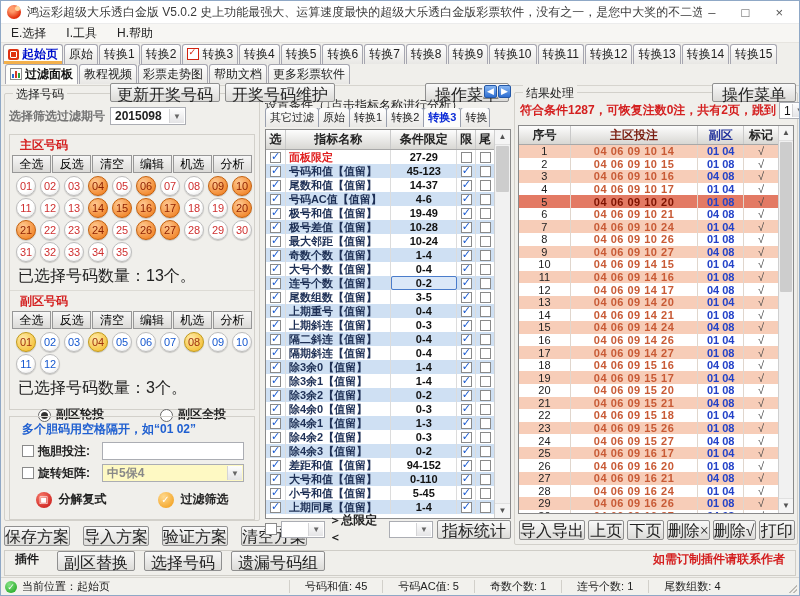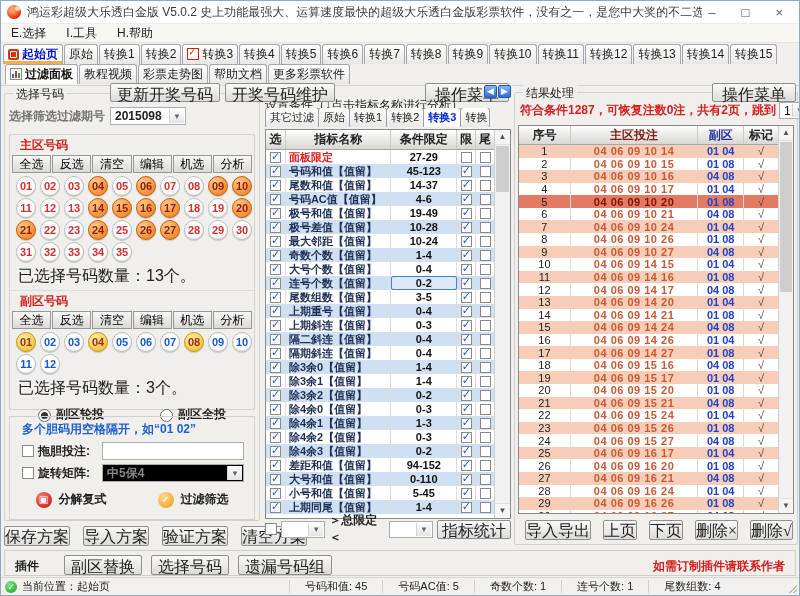--- a/index.html
+++ b/index.html
@@ -26,21 +26,21 @@
   .ic-checkbox{width:10px;height:10px;border:1px solid #d22310;background:#fff;display:inline-block;position:relative;flex:none}
   .ic-checkbox::after{content:"✓";color:#d22310;font-size:9px;font-weight:bold;position:absolute;top:-2px;left:0}
   .subtabs{height:21px;display:flex;padding:0 4px;background:#f0efeb;border-bottom:1px solid #d6d4ce}
   
   .btn{background:linear-gradient(#f9f9f9,#dcdbd8);border:1px solid #8f8f8f;font-size:16px;padding:1px 6px;
        font-family:Liberation Serif, serif;color:#222;border-radius:2px;white-space:nowrap}
   .combo{border:1px solid #abadb3;background:#fff;height:18px;display:flex;align-items:center;font-size:12px;
          position:relative;padding:0 17px 0 4px;box-sizing:border-box}
   .combo .arr{position:absolute;right:1px;top:1px;bottom:1px;width:14px;background:linear-gradient(#fdfdfd,#e4e4e6);
               border-left:1px solid #d4d4d6;color:#666;font-size:8px;display:flex;align-items:center;justify-content:center}
-  .combo.disabled{background:#000000;color:#888}
+  .combo.disabled{background:#fef9c3;color:#888}
   .cb{width:12px;height:12px;border:1px solid #8a8a8a;background:#fff;display:inline-block;position:relative;flex:none;box-sizing:border-box}
   .cb.on::after{content:"✓";color:#1a5ad0;font-size:11px;font-weight:bold;position:absolute;top:-3px;left:0}
   .radio{width:11px;height:11px;border:1px solid #666;border-radius:50%;background:#fff;display:inline-block;margin-right:5px;position:relative;top:1px;flex:none}
   .radio.on::after{content:"";position:absolute;inset:2px;background:#333;border-radius:50%}
   .red{color:#737373}
   
   .content{position:absolute;top:82px;left:0;right:0;height:464px}
   
   .left-panel{position:absolute;left:3px;top:0;width:256px;height:464px}
   .top-btns{position:absolute;top:0;left:106px;display:flex;gap:5px;z-index:2}
@@ -48,21 +48,21 @@
   .fs{border:1px solid #d2d0ca;border-radius:2px;position:absolute;box-sizing:border-box}
   .fs-legend{position:absolute;top:-8px;left:8px;background:#f0efeb;padding:0 3px;font-size:12px}
   .select-group{top:10px;left:0;right:0;bottom:26px}
   .period-row{position:absolute;top:13px;left:4px;right:6px;display:flex;align-items:center;gap:5px;font-weight:bold}
   .period-row .combo{width:76px}
   .zone-box{position:absolute;top:40px;left:4px;right:4px;height:274px;border:1px solid #d2d0ca}
   .zone-title{color:#d42020;font-weight:bold;padding:2px 0 1px 10px;font-size:12px}
   .tool-btns{display:flex;padding:0 2px;gap:1px}
   .tbtn{flex:1;background:linear-gradient(#f7f7f7,#dbdad7);border:1px solid #979797;font-size:12px;height:18px;padding:0;font-family:Liberation Mono, monospace}
   .balls{display:flex;flex-wrap:wrap;padding:2px 0 0 4px}
-  .ball{width:20px;height:20px;border-radius:50%;font-size:11px;font-weight:bold;display:flex;align-items:center;
+  .ball{width:20px;height:20px;border-radius:50%;font-size:11px;font-weight:normal;display:flex;align-items:center;
         justify-content:center;margin:1px 2px;background:radial-gradient(circle at 35% 30%,#ffffff 55%,#e2e2e2);
         border:1px solid #bdbdbd;color:#cf3030;box-shadow:0 1px 1px rgba(0,0,0,.18);box-sizing:border-box}
   .ball.main.on{background:radial-gradient(circle at 35% 30%,#ffca92,#ee7410);border-color:#c4600d;color:#8d1f00}
   .ball.sub{color:#1658cf}
   .ball.sub.on{background:radial-gradient(circle at 35% 30%,#ffeaa8,#f2b71e);border-color:#c19a1a;color:#a03310}
   .count-text{padding:3px 0 2px 8px;font-size:16px}
   .sub-sep{border-top:1px solid #dddbd5;margin-top:1px}
   .radio-row{display:flex;justify-content:space-around;padding:5px 0 0;font-weight:bold}
   .radio-row label{display:flex;align-items:center}
   .dan-box{position:absolute;top:322px;left:4px;right:4px;height:102px;border:1px solid #d2d0ca}
@@ -127,25 +127,25 @@
   .rt-head .r1{color:#7a1f12}.rt-head .r2{color:#20309a}
   .rrow{display:flex;height:12.58px;align-items:center;font-size:11px}
   .rrow.alt{background:#f7cdb8}
   .rrow.selrow{background:#e3english}
   .rrow.selrow{background:#e37a64}
   .rrow .r0{color:#222}
   .rrow .r1{color:#c85a35;letter-spacing:.5px;font-weight:bold}
   .rrow .r2{color:#2342c8;font-weight:bold}
   .rrow .r3{color:#444}
   .rrow.selrow .r1{color:#7e1200}
-  .result-btns{position:absolute;bottom:4px;left:10px;right:2px;display:flex;gap:12px}
+  .result-btns{position:absolute;bottom:4px;left:4px;right:2px;display:flex;gap:3px}
   .result-btns .btn{flex:1;height:20px;padding:0}
   
   .plugin-bar{position:absolute;top:549px;left:3px;right:3px;height:26px;border:1px solid #cfcdc7;display:flex;
-              align-items:flex-end;gap:25px;padding:0 10px;background:#f0efeb;box-sizing:border-box}
+              align-items:flex-start;gap:18px;padding:0 10px;background:#f0efeb;box-sizing:border-box}
   .plugin-label{font-weight:bold}
   .plugin-bar .btn{height:20px;min-width:70px}
   .plugin-note{margin-left:auto;color:#d42020;font-weight:bold}
   .statusbar{position:absolute;bottom:0;left:0;right:0;height:17px;background:#f2f1ed;border-top:1px solid #d8d6d0;
              display:flex;align-items:center;font-size:11px}
   .status-loc{display:flex;align-items:center;gap:5px;padding-left:4px;width:288px;box-sizing:border-box}
   .green-icon{width:12px;height:12px;border-radius:50%;background:radial-gradient(circle at 35% 30%,#84e284,#16a016);
               color:#fff;font-size:9px;line-height:12px;text-align:center;flex:none}
   .sfield{border-left:1px solid #d2d0ca;padding:0 15px;height:13px;line-height:13px;white-space:nowrap}
   .grip{position:absolute;right:2px;bottom:2px;width:9px;height:9px;
@@ -917,21 +917,21 @@
                 <div class="rc r3">√</div>
               </div>
               <div class="rrow alt">
                 <div class="rc r0">21</div>
                 <div class="rc r1">04 06 09 15 21</div>
                 <div class="rc r2">04 08</div>
                 <div class="rc r3">√</div>
               </div>
               <div class="rrow">
                 <div class="rc r0">22</div>
-                <div class="rc r1">04 06 09 15 24</div>
+                <div class="rc r1">04 06 09 15 18</div>
                 <div class="rc r2">01 04</div>
                 <div class="rc r3">√</div>
               </div>
               <div class="rrow alt">
                 <div class="rc r0">23</div>
                 <div class="rc r1">04 06 09 15 26</div>
                 <div class="rc r2">01 08</div>
                 <div class="rc r3">√</div>
               </div>
               <div class="rrow">

